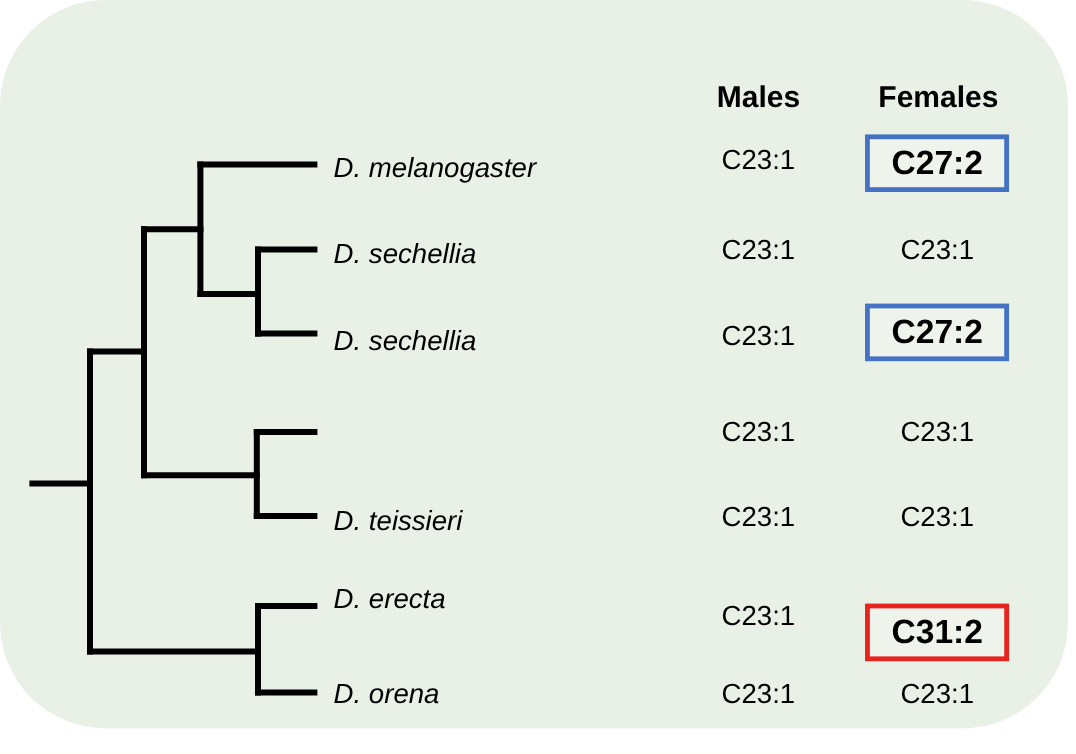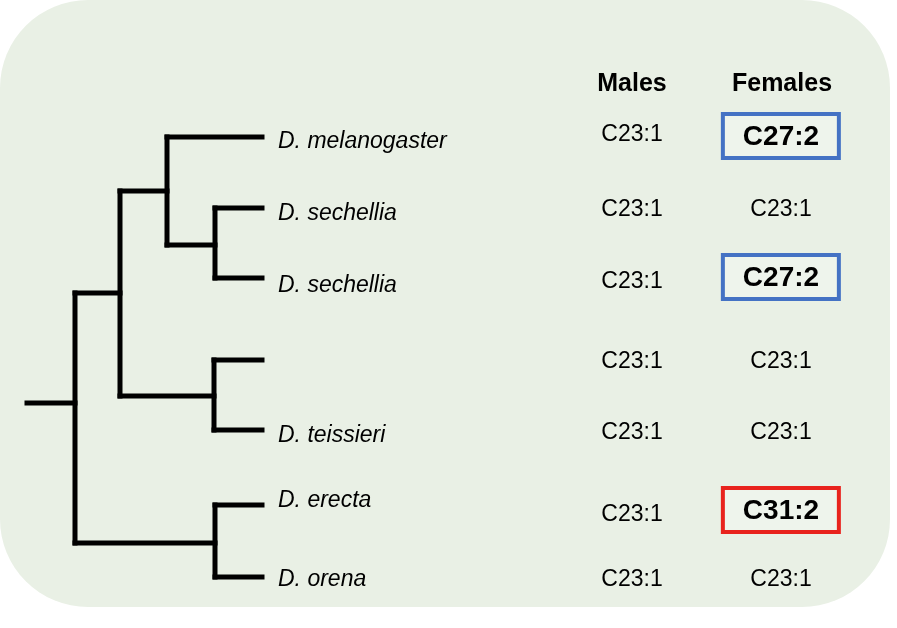--- a/index.html
+++ b/index.html
@@ -49,21 +49,21 @@
   }
   .val.male{left:632px;}
   .val.female{left:781px;}
   .boxed{
     font-weight:bold;font-size:28px;
     padding:4px 18px;
     background:#eef4ec;
     border:4px solid #000;
   }
   .box-blue{border-color:#4472c4;}
-  .box-red{border-color:#e8231d;}
+  .box-red{border-color:#e8231d;margin-top:17px;}
 </style>
 </head>
 <body>
 
 <div class="page">
   <div class="panel" style="background: rgb(233, 240, 229);"></div>
 
   <svg class="tree" width="897" height="628" viewBox="0 0 897 628">
     <g stroke="#000000" stroke-width="5" stroke-linecap="square" fill="none">
 

